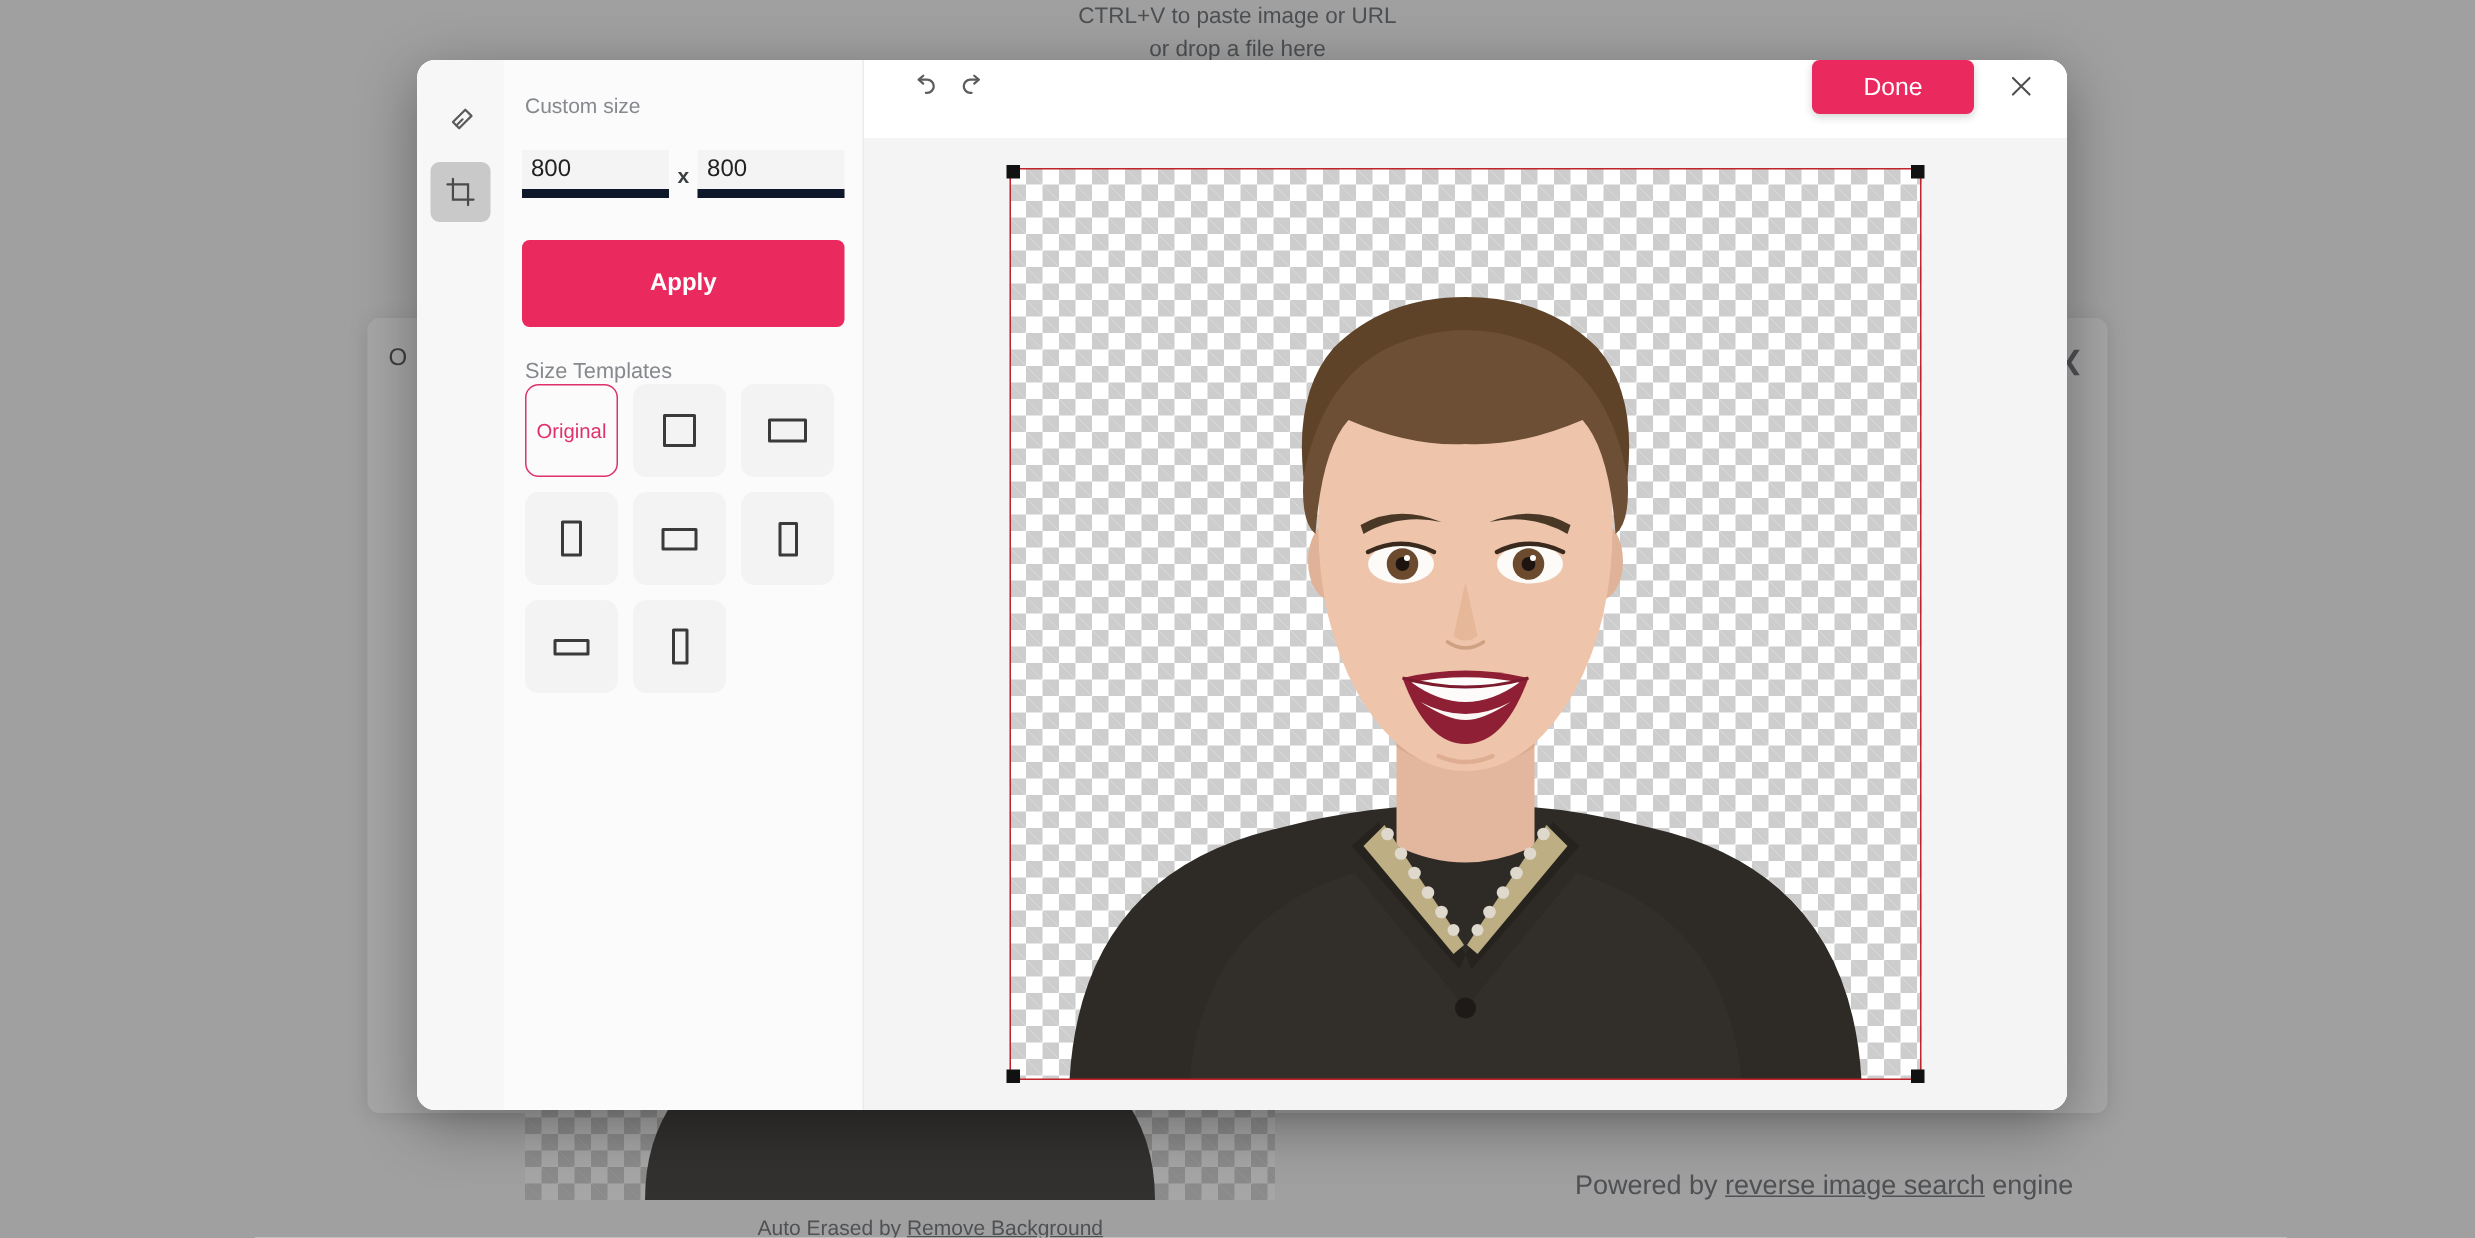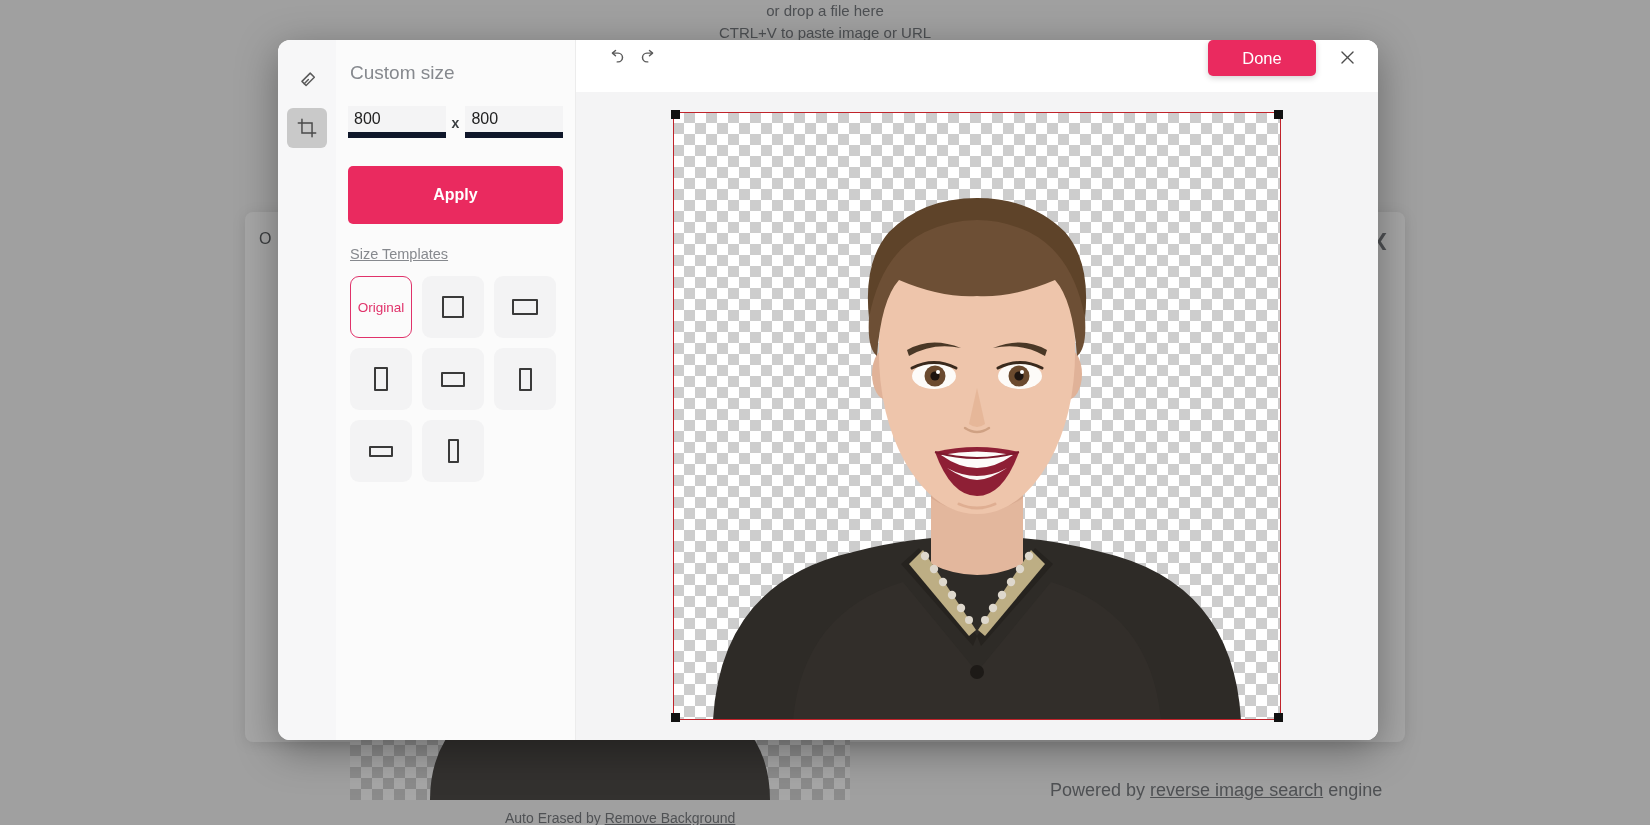--- a/index.html
+++ b/index.html
@@ -126,21 +126,21 @@
 
   
   #left-panel {
     width: 240px;
     flex: 0 0 240px;
     background: #fbfbfb;
     border-right: 1px solid #ececec;
     padding: 22px 12px 0 12px;
   }
   .panel-heading {
-    font-size: 19px;
+    font-size: 14px;
     color: #86898e;
     margin-bottom: 22px;
     padding-left: 2px;
   }
   #size-row {
     display: flex; align-items: flex-end; gap: 6px;
     margin-bottom: 28px;
   }
   .size-input {
     flex: 1 1 0;
@@ -168,23 +168,22 @@
     font-size: 16px;
     font-weight: 700;
     border: none; border-radius: 5px;
     cursor: pointer;
     font-family: "Liberation Sans", sans-serif;
     margin-bottom: 22px;
   }
   .panel-subheading {
     font-size: 14.5px;
     color: #86898e;
-    margin-bottom: 14px;
+    margin-bottom: 0;
     padding-left: 2px;
-    text-decoration: underline;
   }
   #templates-grid {
     display: grid;
     grid-template-columns: repeat(3, 62px);
     gap: 10px;
     padding-left: 2px;
   }
   .tpl {
     width: 62px; height: 62px;
     background: #f3f3f4;
@@ -274,22 +273,22 @@
 
   
   .portrait { position: absolute; left: 0; top: 0; width: 100%; height: 100%; }
 </style>
 </head>
 <body>
 
 <div id="bg-page">
 
   <div id="bg-drop-text">
+    <div>CTRL+V to paste image or URL</div>
     <div>or drop a file here</div>
-    <div>CTRL+V to paste image or URL</div>
   </div>
 
   <div id="bg-card">
     <span id="bg-card-label">O</span>
     <span id="bg-collapse-icon">❮</span>
     <div class="bg-thumb-row">
       <div class="bg-thumb"></div>
       <div class="bg-thumb"></div>
       <div class="bg-thumb"></div>
       <div class="bg-thumb"></div>

